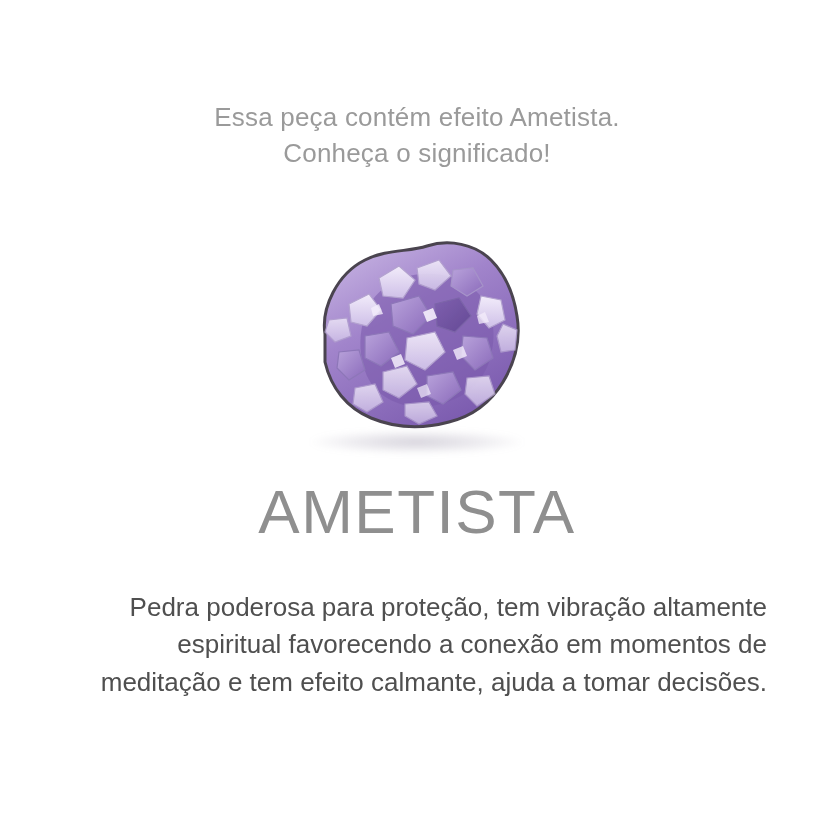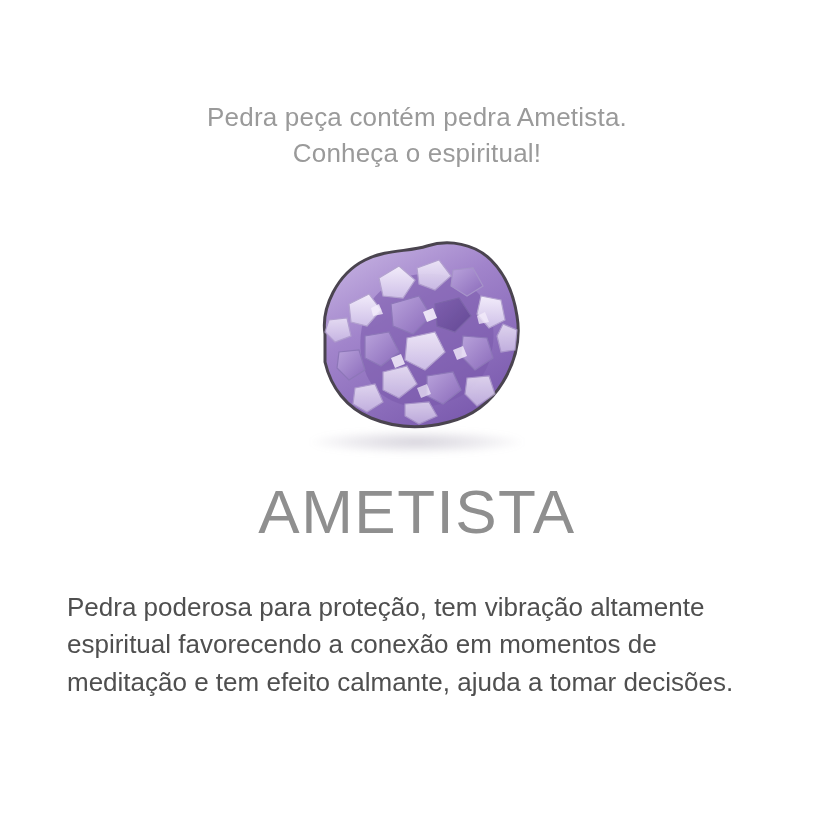--- a/index.html
+++ b/index.html
@@ -70,35 +70,35 @@
     letter-spacing: 1.5px;
     color: #8f8f8f;
     font-weight: 400;
     text-align: center;
   }
 
   
   .description {
     margin-top: 42px;
     width: 700px;
-    text-align: left;
+    text-align: right;
     font-size: 26px;
     line-height: 1.45;
     color: #4f4f4f;
     font-weight: 400;
   }
 </style>
 </head>
 <body>
 
 <div class="page">
 
   <div class="intro">
-    <span class="intro-line">Pedra peça contém pedra Ametista.</span>
-    <span class="intro-line">Conheça o espiritual!</span>
+    <span class="intro-line">Essa peça contém efeito Ametista.</span>
+    <span class="intro-line">Conheça o significado!</span>
   </div>
 
   <div class="stone-wrap">
     <div class="stone-shadow"></div>
     <svg class="stone-svg" width="300" height="250" viewBox="0 0 300 250">
       <defs>
         <linearGradient id="gBody" x1="0" y1="0" x2="0.6" y2="1">
           <stop offset="0%" stop-color="#cdbbe6"></stop>
           <stop offset="45%" stop-color="#a184cb"></stop>
           <stop offset="100%" stop-color="#7d5db0"></stop>

